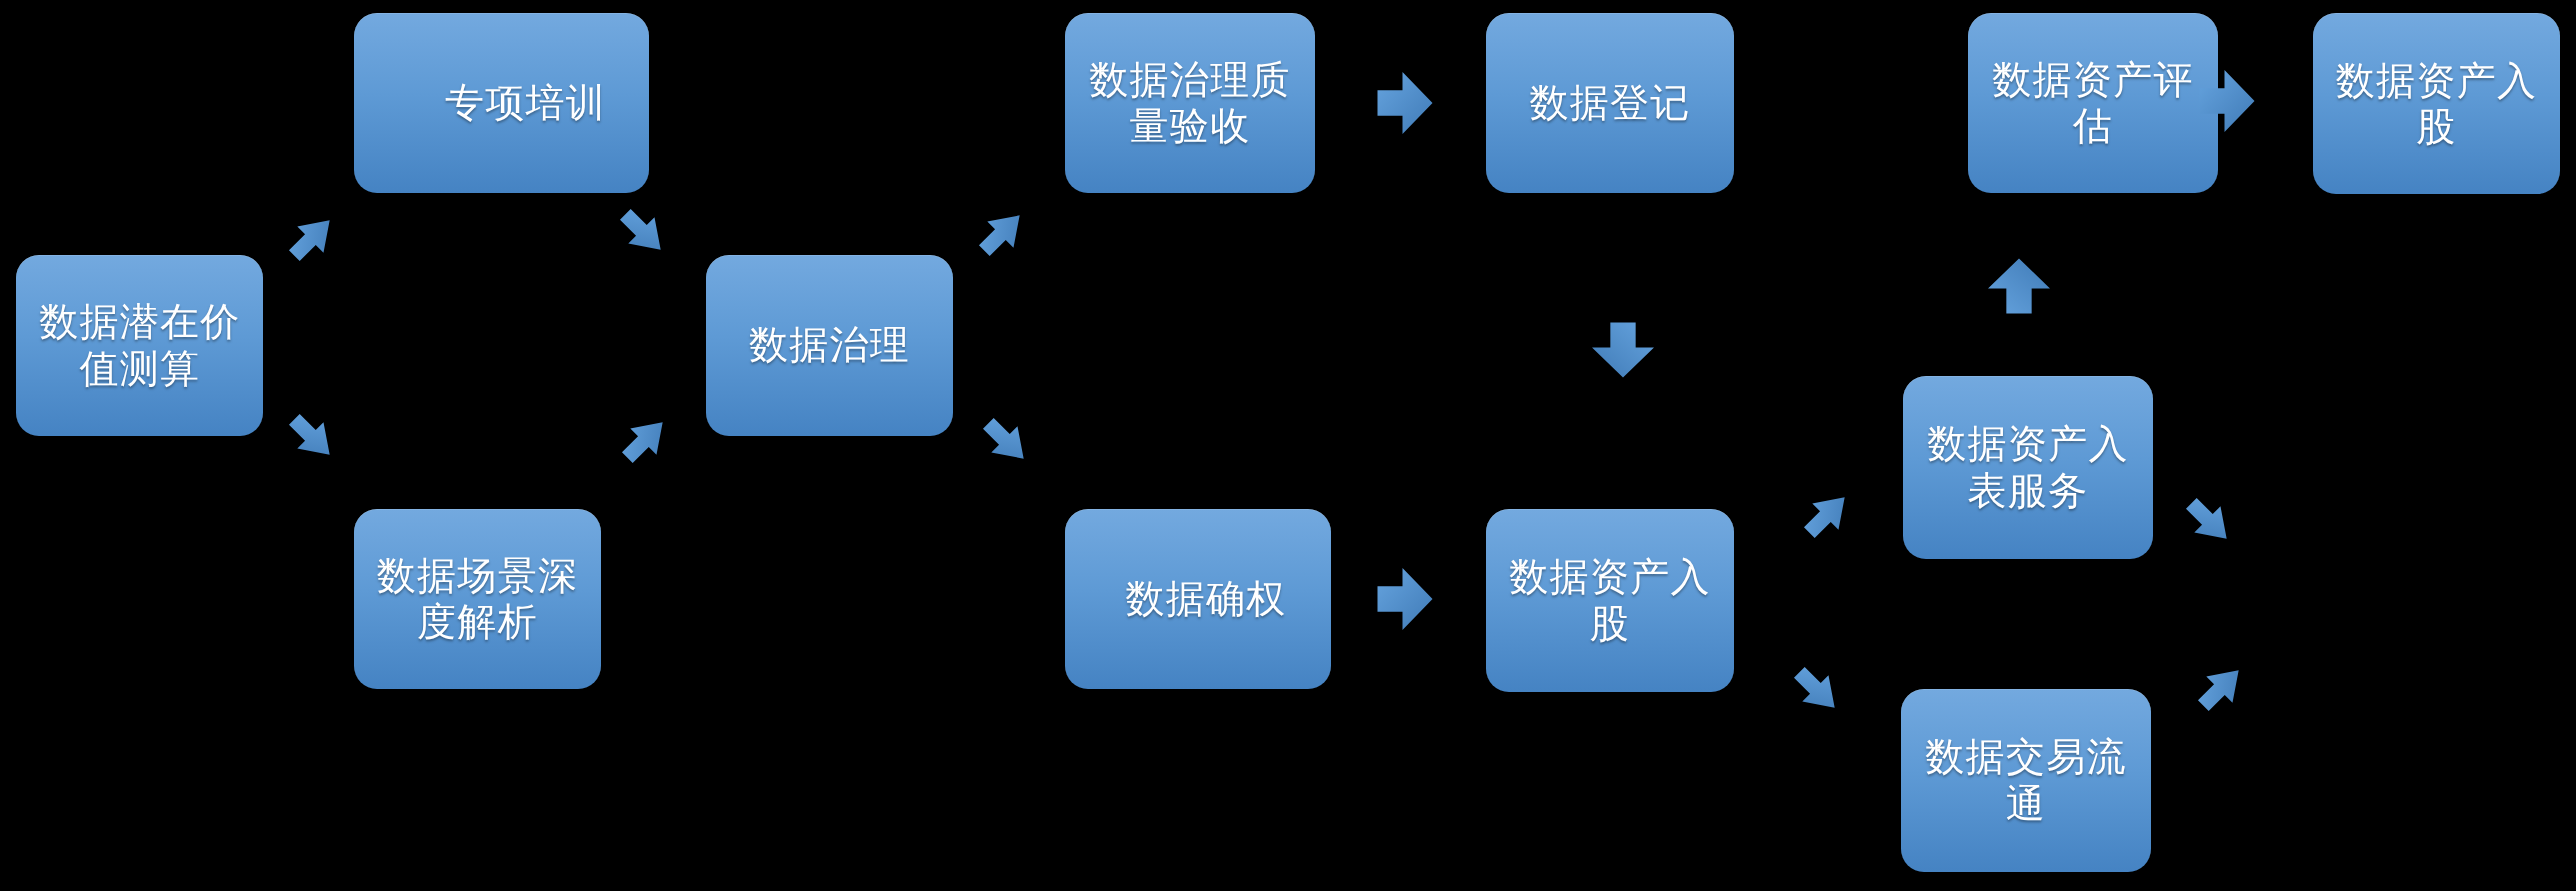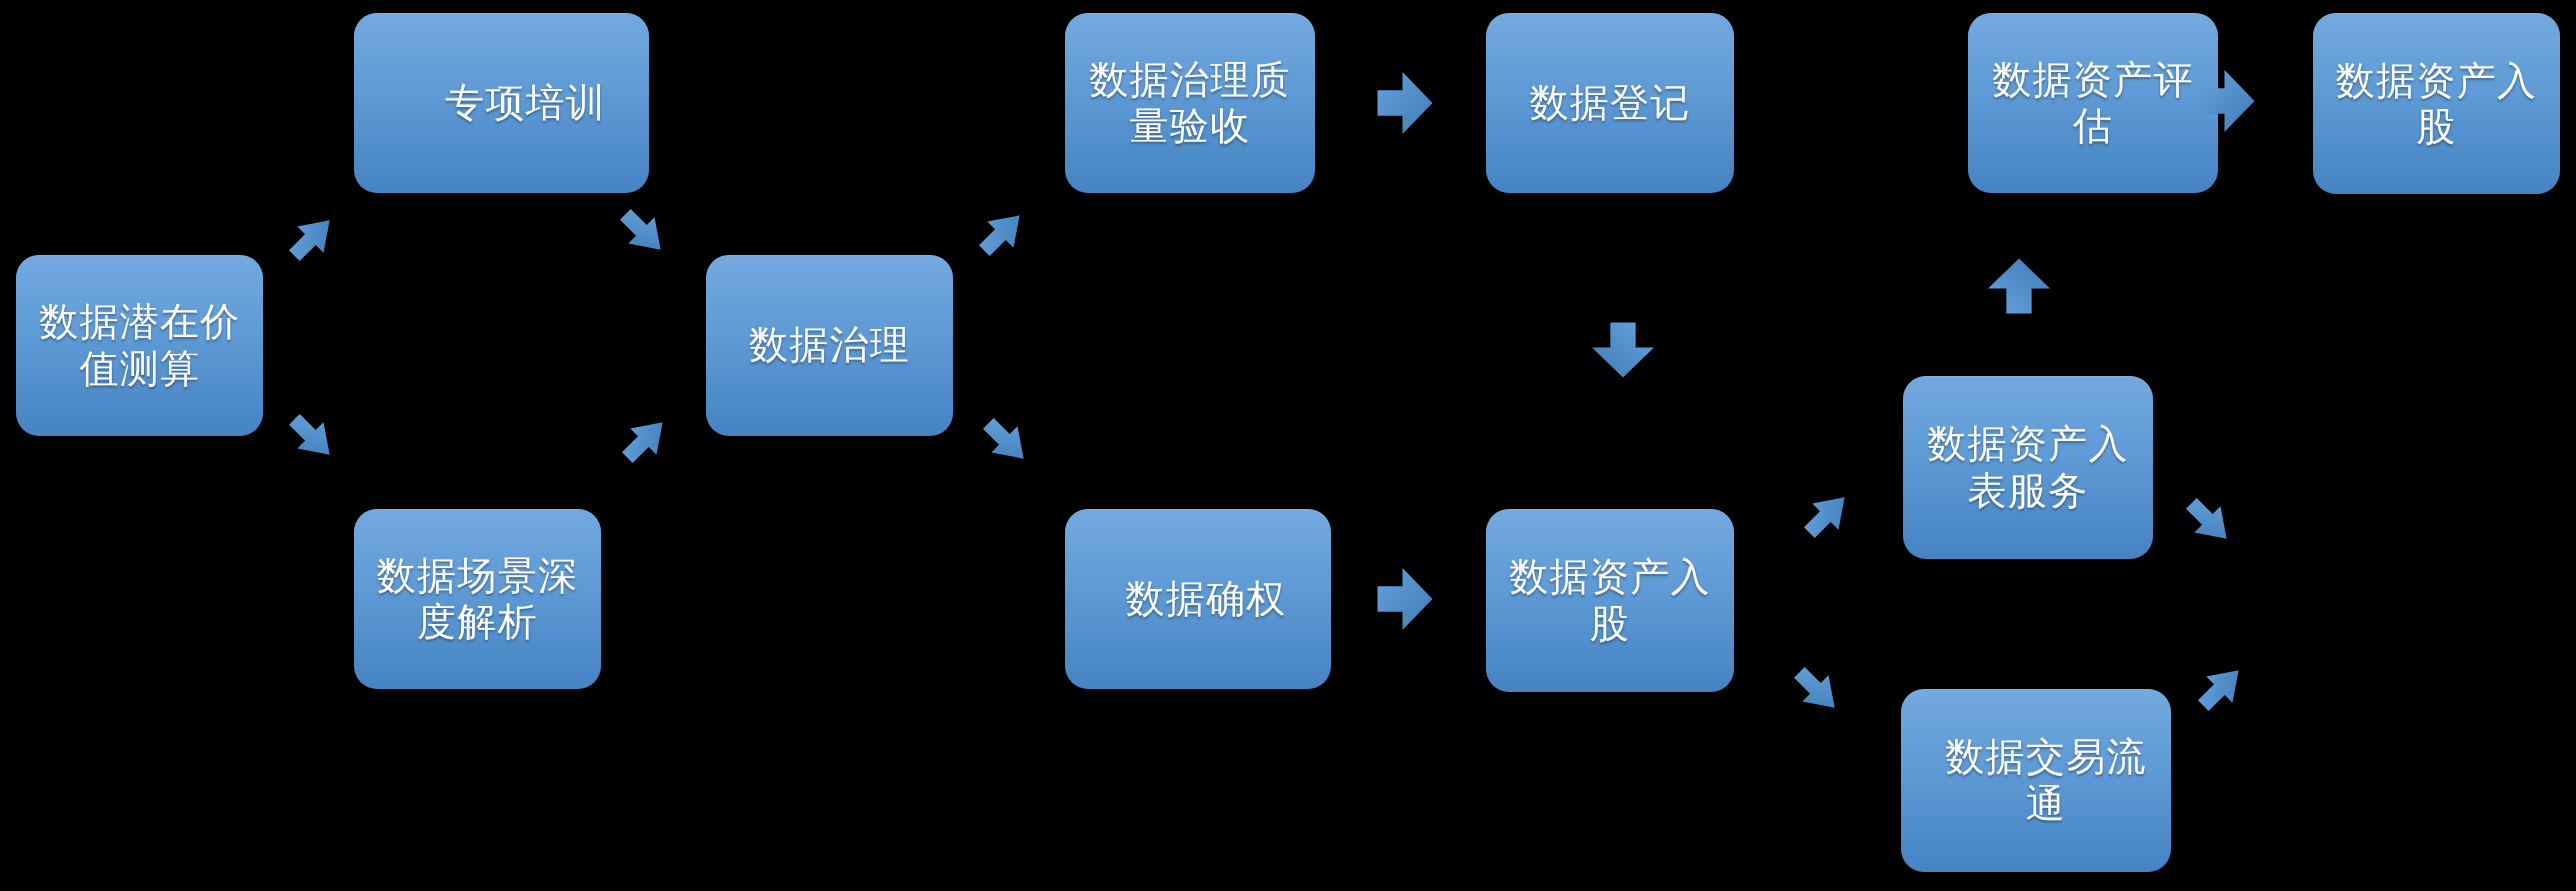--- a/index.html
+++ b/index.html
@@ -92,21 +92,21 @@
   </div>
 
   <div class="node" style="left:1486px; top:509px; width:248px; height:183px;">
     <div class="label">数据资产入股</div>
   </div>
 
   <div class="node" style="left:1903px; top:376px; width:250px; height:183px;">
     <div class="label">数据资产入表服务</div>
   </div>
 
-  <div class="node" style="left:1901px; top:689px; width:250px; height:183px;padding-left:20px;">
+  <div class="node" style="left:1901px; top:689px; width:250px; height:183px;">
     <div class="label">数据交易流通</div>
   </div>
 
   <div class="node" style="left:1968px; top:13.2px; width:250px; height:180px;">
     <div class="label">数据资产评估</div>
   </div>
 
   <div class="node" style="left:2313px; top:13.2px; width:247px; height:181px;">
     <div class="label">数据资产入股</div>
   </div>

